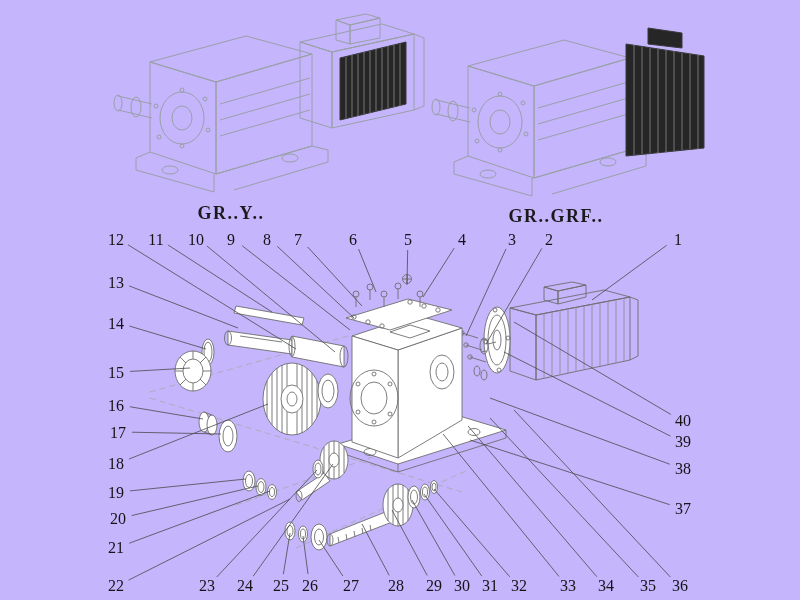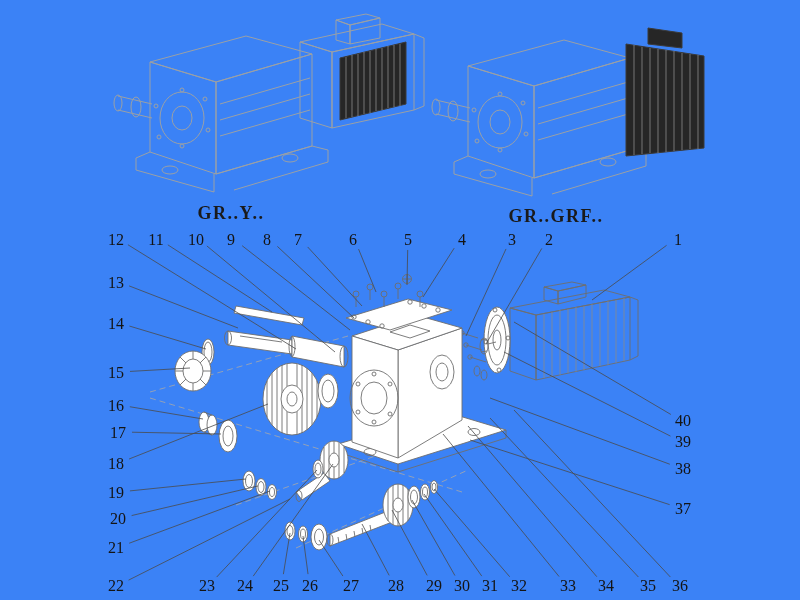--- a/index.html
+++ b/index.html
@@ -1,16 +1,16 @@
 <!DOCTYPE html>
 <html><head>
 <meta charset="utf-8">
 <style>
   html,body{margin:0;padding:0;background:#fff;}
-  .canvas{position:relative;width:800px;height:600px;background:#3b82f6;overflow:hidden;
+  .canvas{position:relative;width:800px;height:600px;background:#c4b5fd;overflow:hidden;
           font-family:"Liberation Serif", serif;}
   svg{position:absolute;left:0;top:0;}
   .caption{font:bold 18px "Liberation Serif", serif; fill:#1a1a1a; letter-spacing:1.5px; text-anchor:middle;}
   .callout-num{font:16px "Liberation Serif", serif; fill:#141414; text-anchor:middle;}
   .leader{stroke:#4a4a4a; stroke-width:0.8; fill:none;}
   .art{stroke:#9aa0a6; stroke-width:1; fill:none;}
   .artdark{stroke:#6e6e6e; stroke-width:0.9; fill:none;}
   .solid{fill:#ffffff; stroke:#6e6e6e; stroke-width:0.9;}
   .dashed{stroke:#a8a8a8; stroke-width:0.8; stroke-dasharray:6 4; fill:none;}
   .fin{stroke:#8a8a8a; stroke-width:0.8;}

